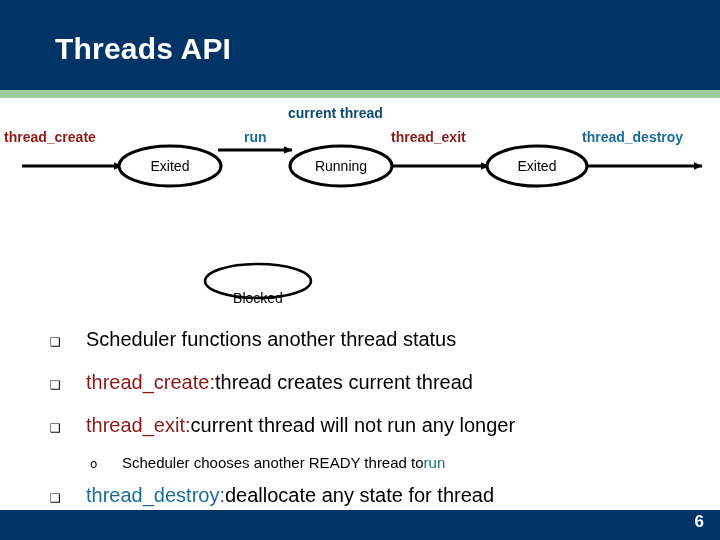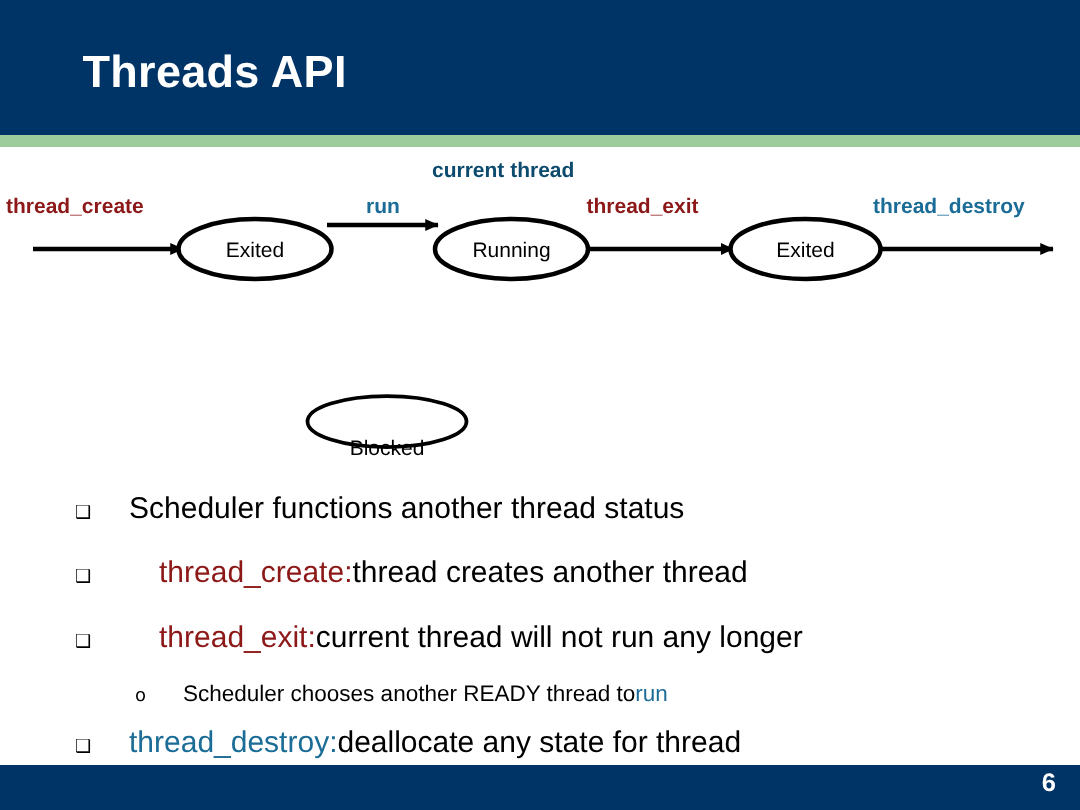--- a/index.html
+++ b/index.html
@@ -106,21 +106,21 @@
   }
   .lvl2 {
     left: 90px;
     font-size: 15px;
   }
   .lvl2 .bullet-marker {
     width: 32px;
     font-size: 12px;
   }
   .btxt { color: #000000; }
-  .kw-maroon { color: #8c1818; margin-left: 20px; }
+  .kw-maroon { color: #8c1818; }
   .kw-teal   { color: #1b6c96; }
 
   
   .footer-bar {
     position: absolute;
     left: 0;
     top: 510px;
     width: 720px;
     height: 30px;
     background: #003366;
@@ -188,21 +188,21 @@
   <div class="bullets">
 
     <div class="bullet-row lvl1" style="top:10px;">
       <span class="bullet-marker">❑</span>
       <span class="btxt">Scheduler functions another thread status</span>
     </div>
 
     <div class="bullet-row lvl1" style="top:53px;">
       <span class="bullet-marker">❑</span>
       <span class="kw-maroon">thread_create:</span>
-      <span class="btxt"> thread creates another thread</span>
+      <span class="btxt"> thread creates current thread</span>
     </div>
 
     <div class="bullet-row lvl1" style="top:96px;">
       <span class="bullet-marker">❑</span>
       <span class="kw-maroon">thread_exit:</span>
       <span class="btxt"> current thread will not run any longer</span>
     </div>
 
     <div class="bullet-row lvl2" style="top:136px;">
       <span class="bullet-marker">o</span>

